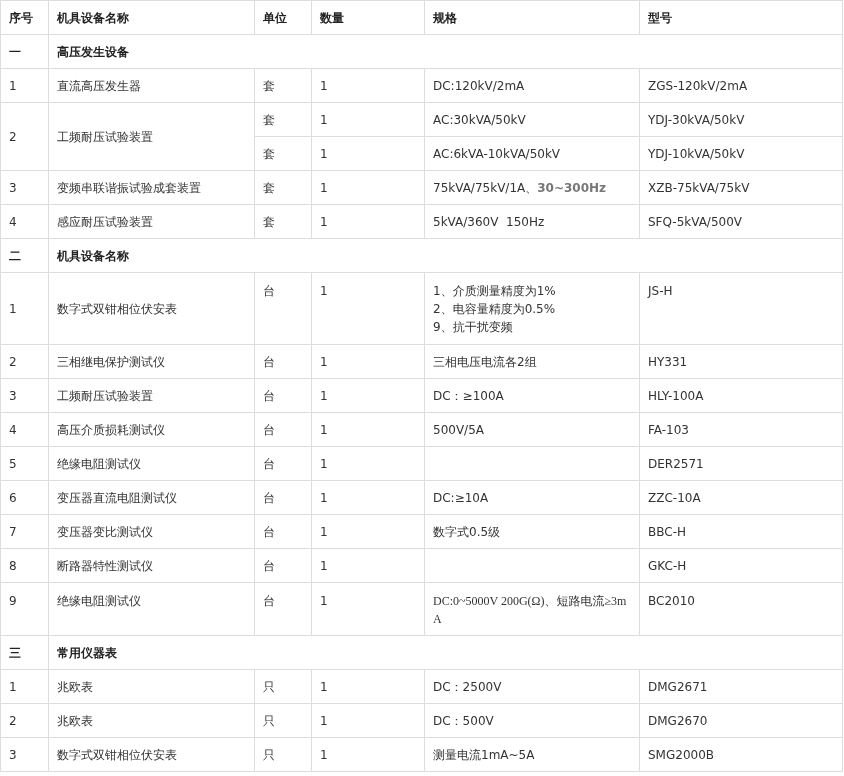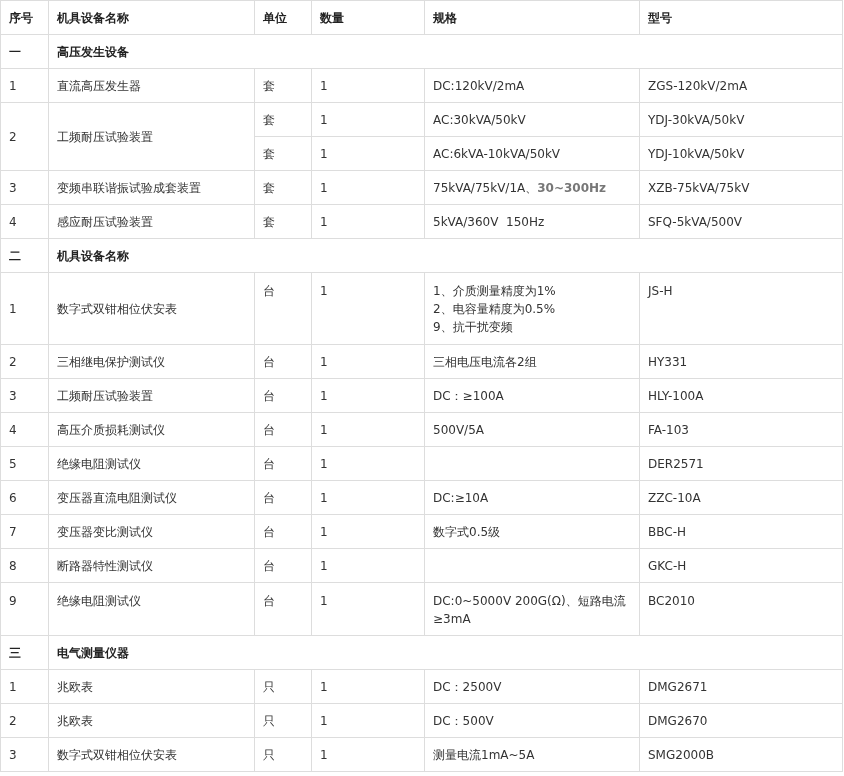--- a/index.html
+++ b/index.html
@@ -3,21 +3,21 @@
 <meta charset="utf-8">
 <style>
   html, body { margin:0; padding:0; background:#ffffff; }
   body { width:844px; height:776px; overflow:hidden; font-family:"DejaVu Sans","Liberation Sans",sans-serif; font-size:12px; color:#333333; }
   table { border-collapse:collapse; table-layout:fixed; width:842px; margin:0; }
   td, th { border:1px solid #dddddd; padding:0 8px; text-align:left; vertical-align:middle; font-weight:normal; line-height:18px; white-space:nowrap; overflow:hidden; }
   th { font-weight:bold; color:#222; height:33px; }
   tr.section td { font-weight:bold; color:#222; height:33px; }
   tr.r td { height:33px; }
   td.top { vertical-align:top; padding-top:9px; }
-  td.wrap { white-space:normal; }
+  td.wrap { white-space:normal;font-family:Liberation Serif, serif; }
   .muted { color:#777777;font-weight:bold; }
   .multi div { line-height:18px; }
 </style>
 </head>
 <body>
 
 <table>
   <colgroup>
     <col style="width:48px">
       <col style="width:206px">
@@ -157,21 +157,21 @@
       <td class="top">9</td>
       <td class="top">绝缘电阻测试仪</td>
       <td class="top">台</td>
       <td class="top">1</td>
       <td class="top wrap" style="word-break:break-all">DC:0~5000V 200G(Ω)、短路电流≥3mA</td>
       <td class="top">BC2010</td>
     </tr>
 
     <tr class="section">
       <td>三</td>
-      <td colspan="5">电气测量仪器</td>
+      <td colspan="5">常用仪器表</td>
     </tr>
     <tr class="r">
       <td>1</td>
       <td>兆欧表</td>
       <td>只</td>
       <td>1</td>
       <td>DC：2500V</td>
       <td>DMG2671</td>
     </tr>
     <tr class="r">

